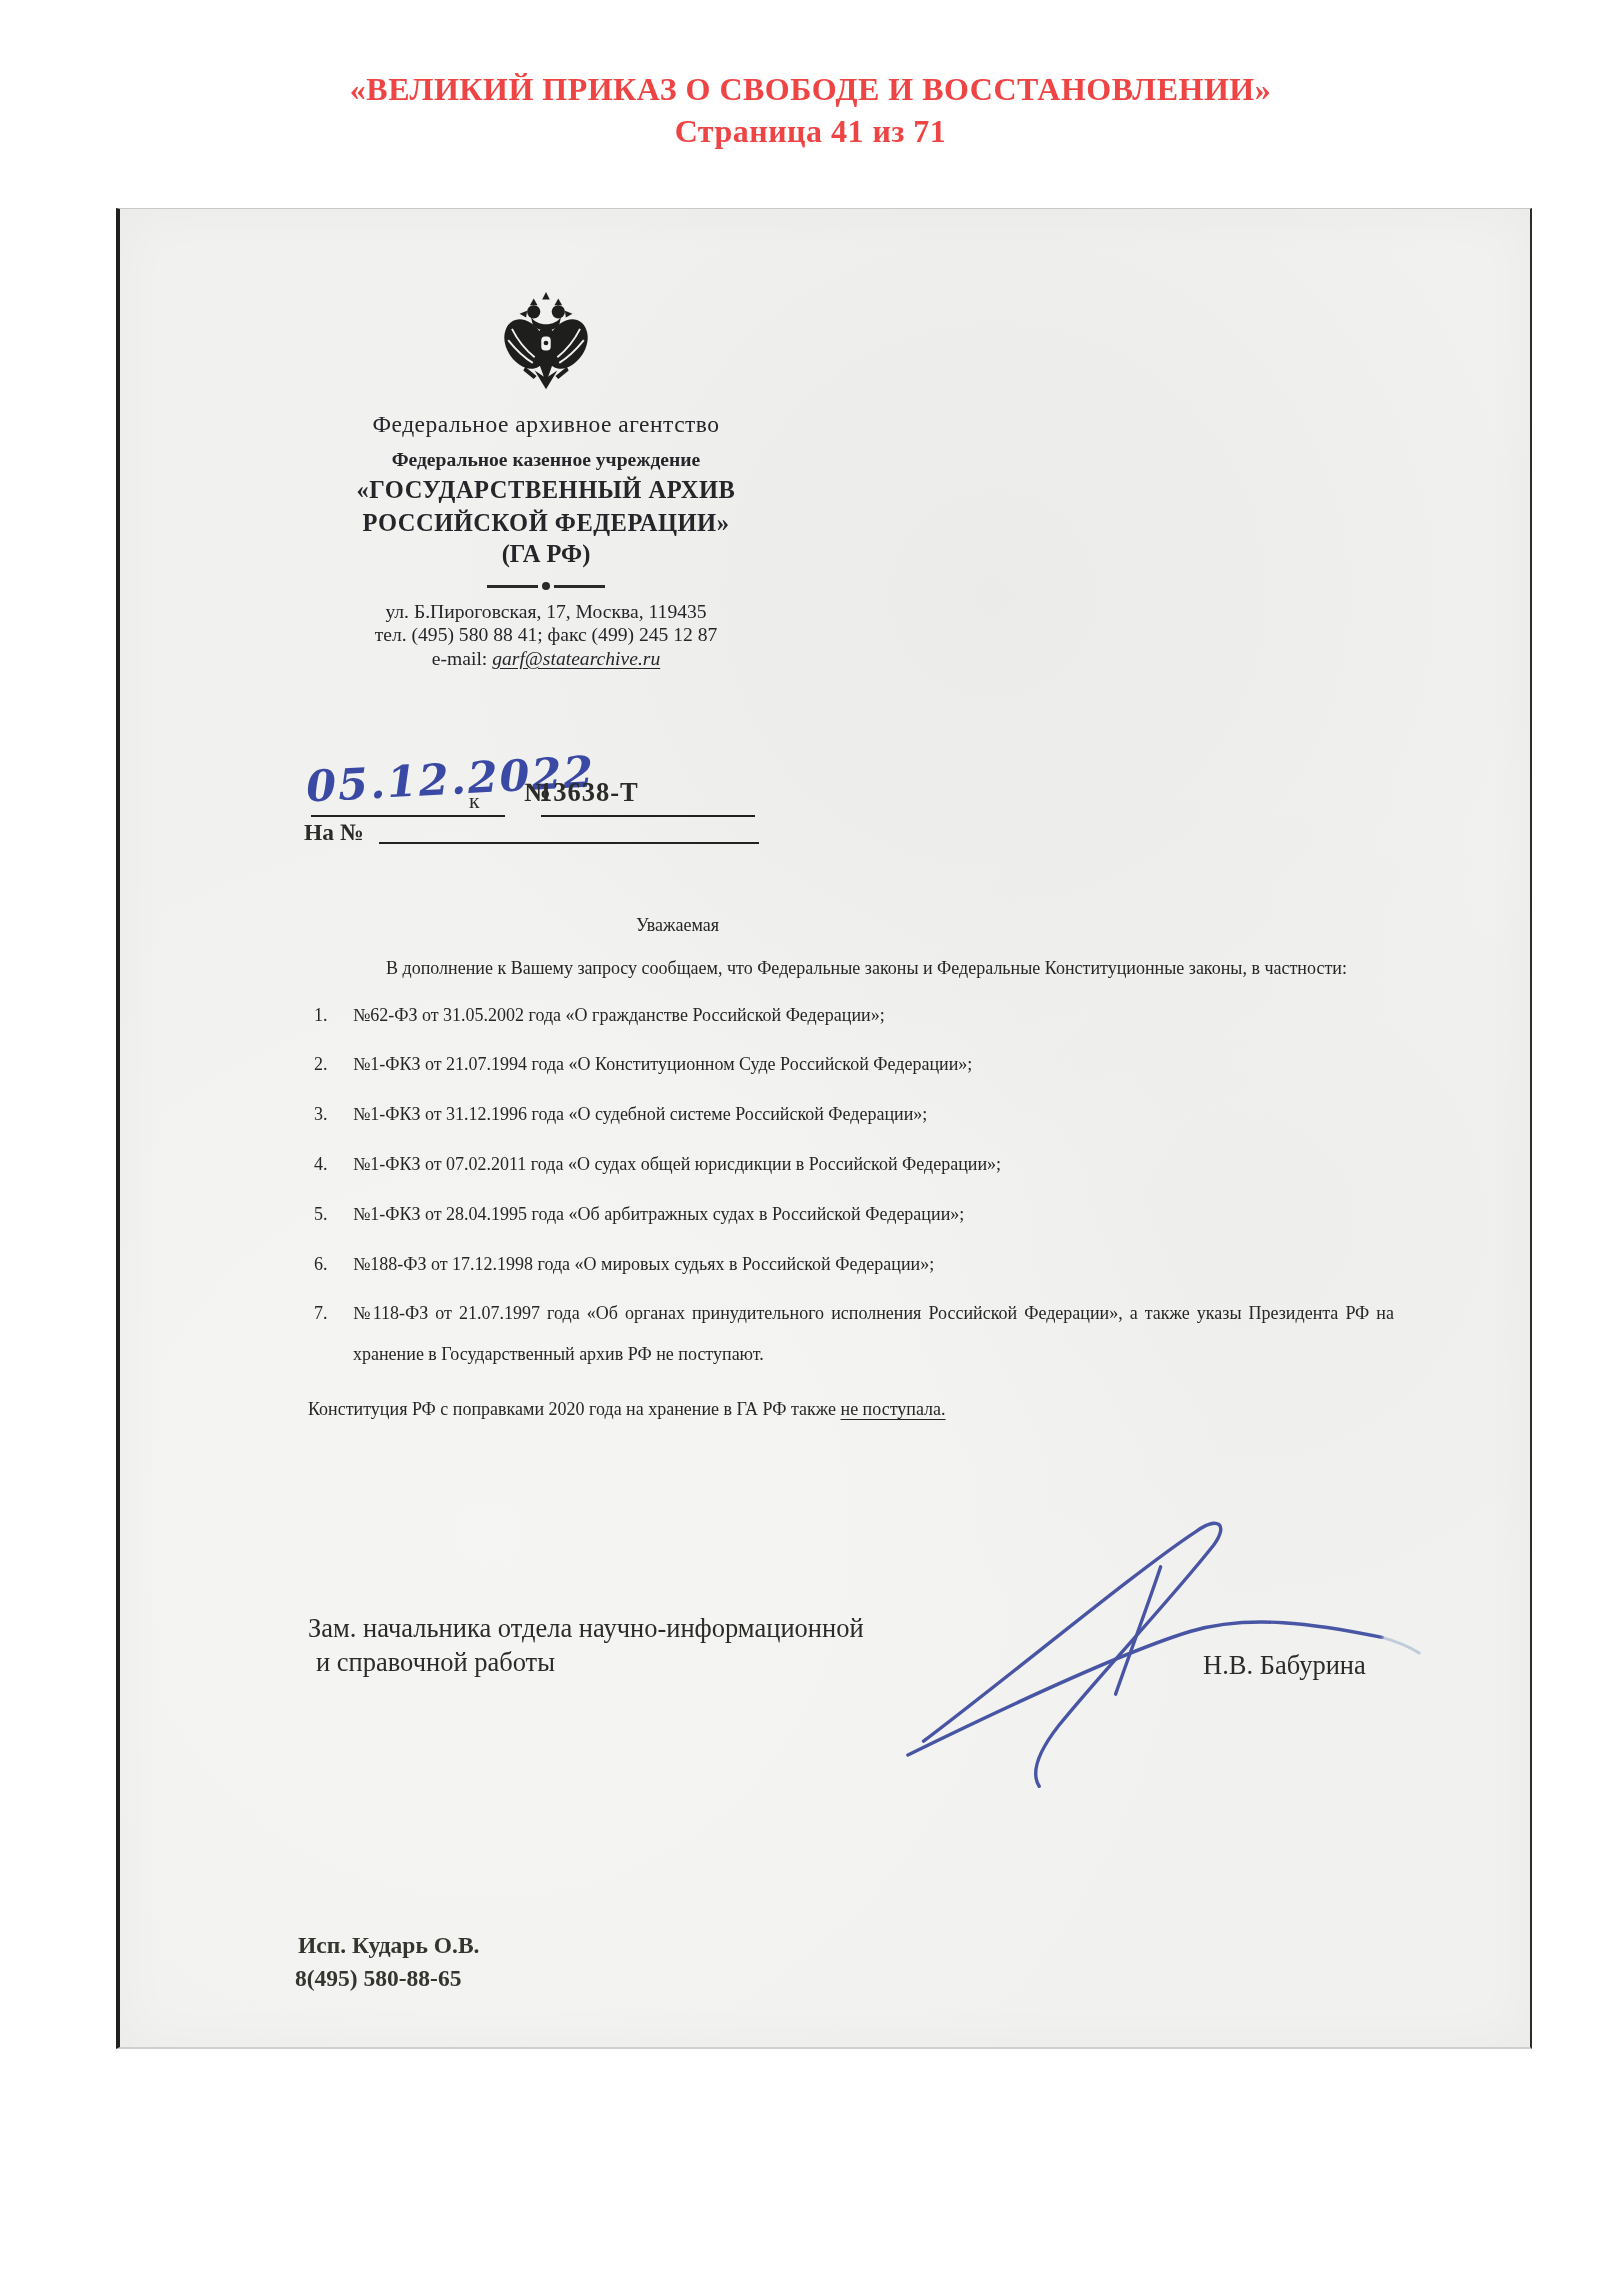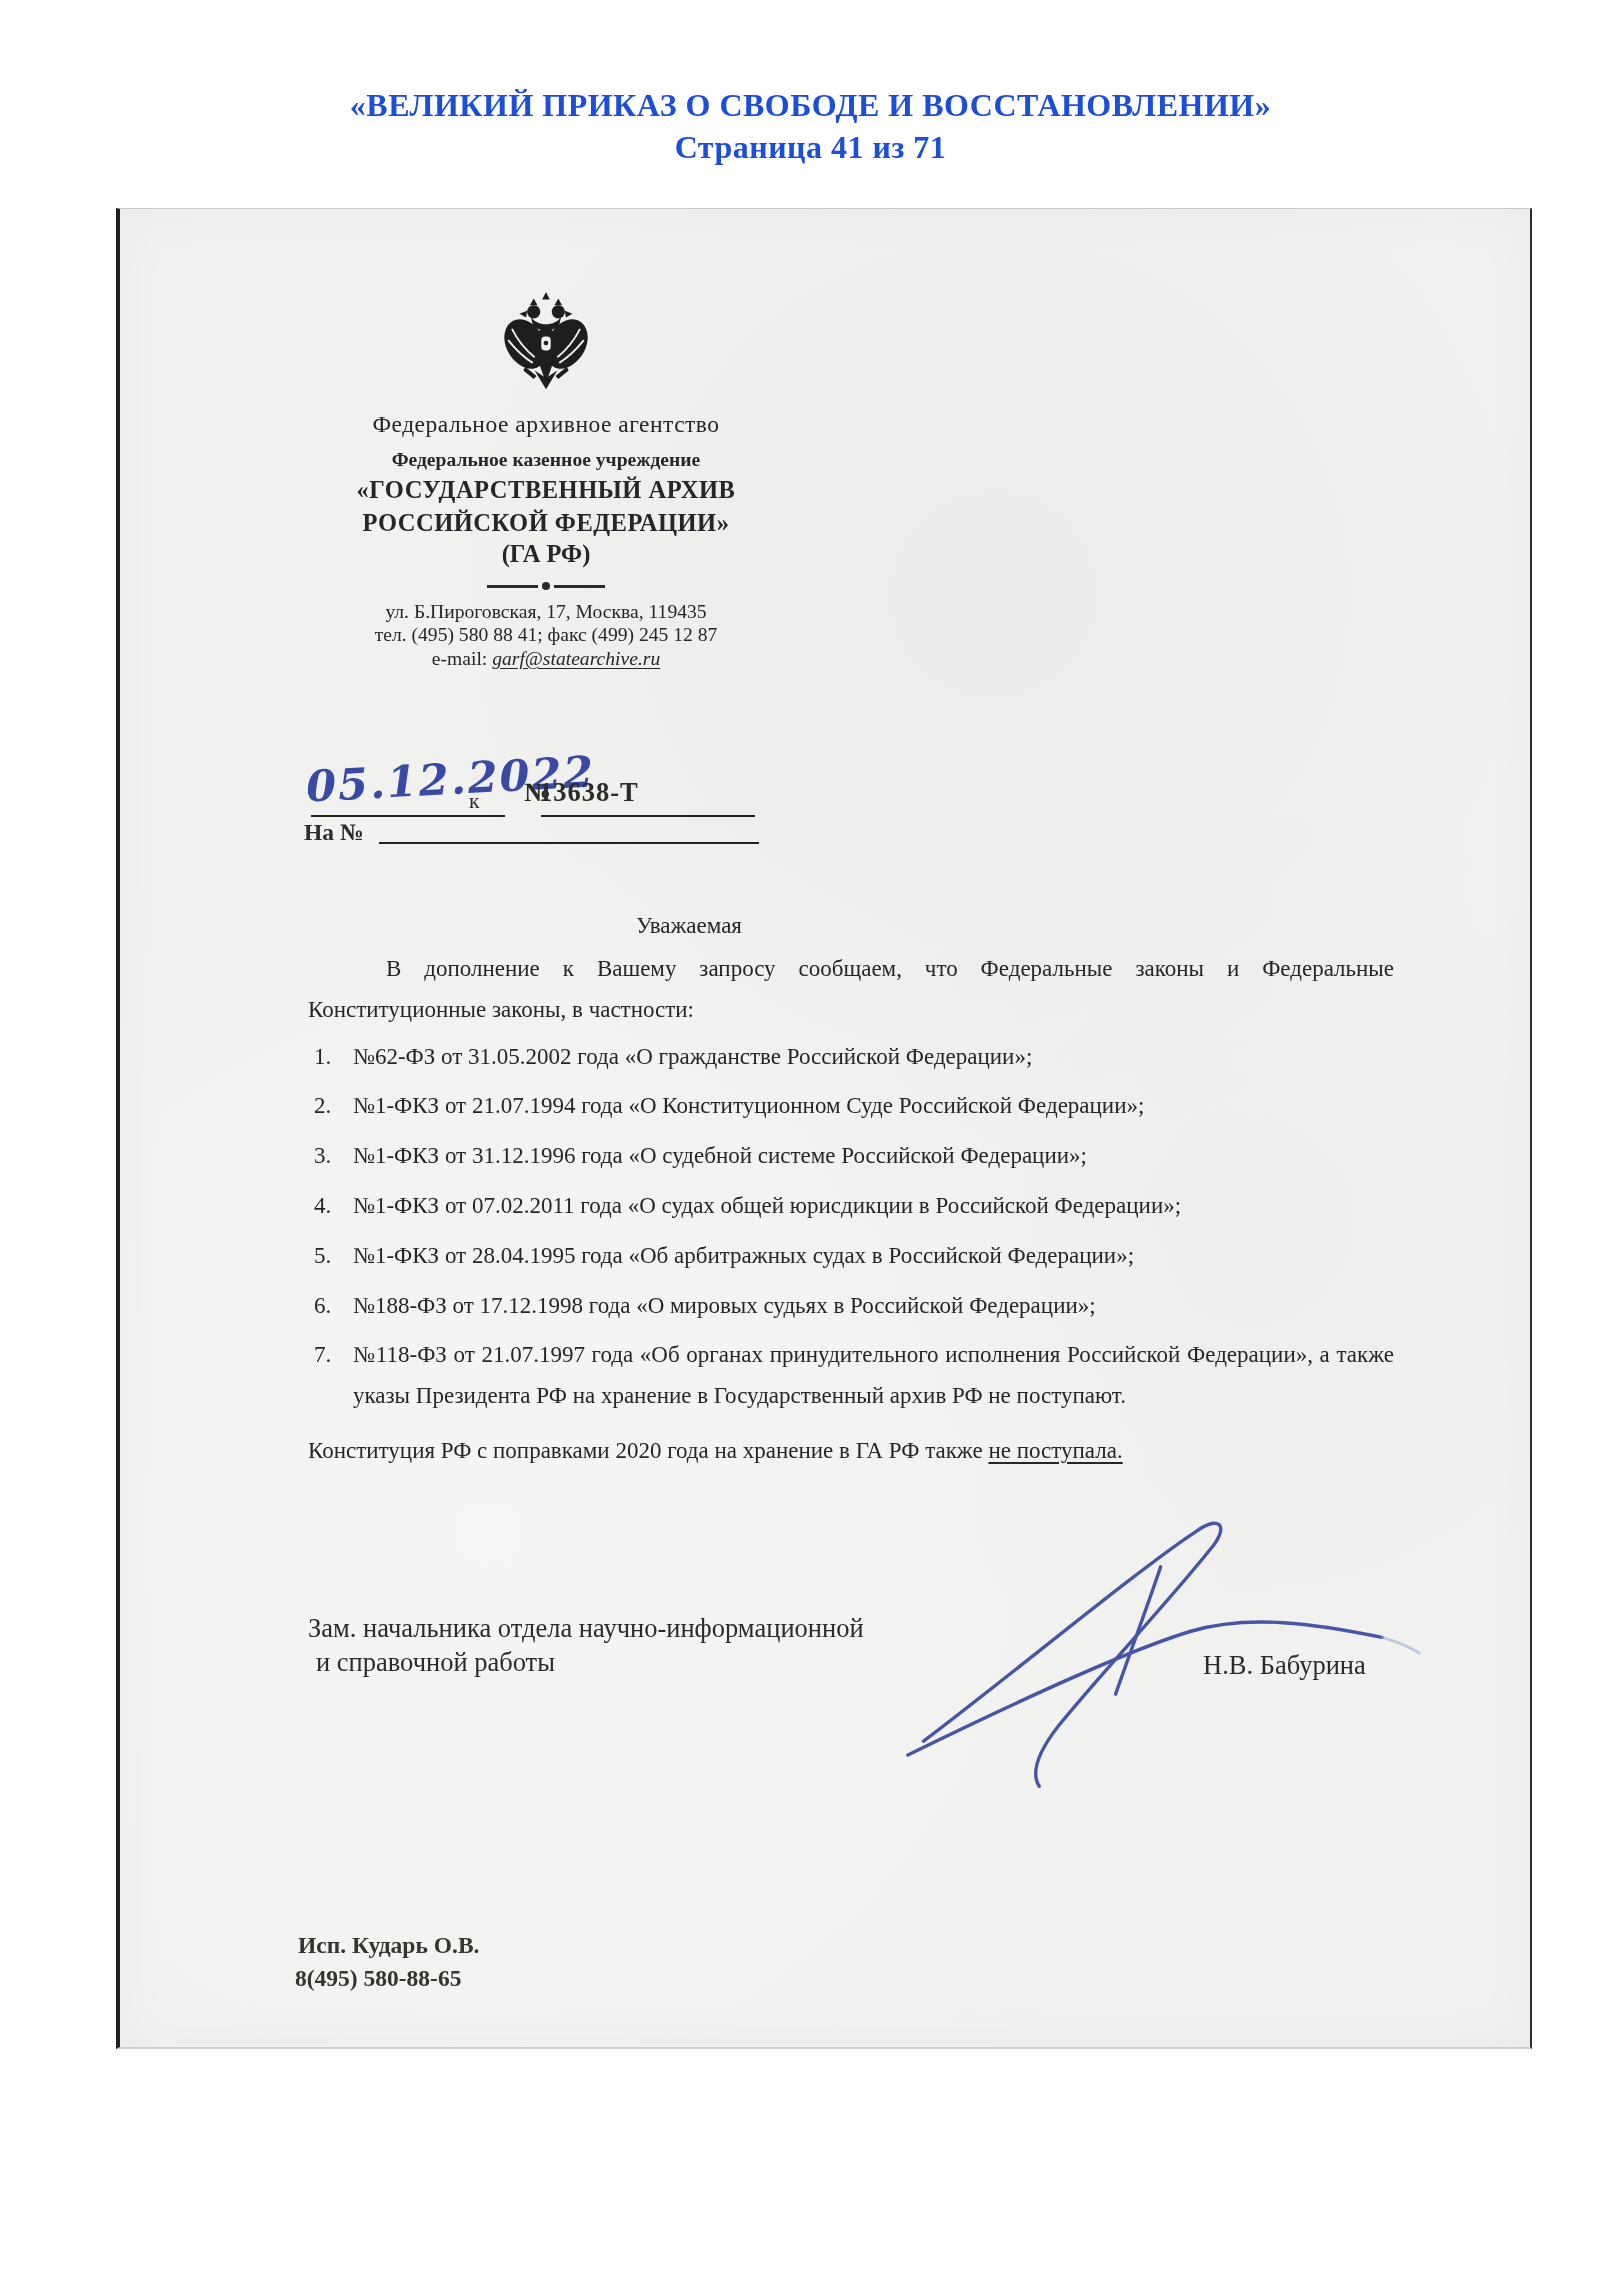--- a/index.html
+++ b/index.html
@@ -4,22 +4,22 @@
 <style>
   * { margin:0; padding:0; box-sizing:border-box; }
   html,body { background:#ffffff; }
   body {
     width:1621px; height:2293px; position:relative; overflow:hidden;
     font-family:"Liberation Serif", serif; color:#2b2b28;
   }
 
   
   .red-header {
-    position:absolute; top:84px; left:0; width:100%;
-    text-align:center; color:#1d4ed8; font-weight:bold;
+    position:absolute; top:68px; left:0; width:100%;
+    text-align:center; color:#ef4444; font-weight:bold;
     font-size:32px; line-height:42px; letter-spacing:0.5px;
   }
 
   
   .scan {
     position:absolute; left:116px; top:208px; width:1416px; height:1841px;
     background-color:#f1f1ef;
     background-image:
       radial-gradient(circle at 62% 21%, #ebebe9 0%, rgba(235,235,233,0) 34%),
       radial-gradient(circle at 26% 72%, #f5f5f3 0%, rgba(245,245,243,0) 45%),
@@ -55,21 +55,21 @@
   .ref-line-1 { left:191px; top:606px; width:194px; border-bottom:2.9px solid #222220; }
   .ref-no     { left:404px; top:568px; font-size:26.5px; font-weight:600; }
   .ref-number { left:419px; top:568px; font-size:26.5px; font-weight:600; letter-spacing:1px; }
   .ref-line-2 { left:421px; top:606px; width:214px; border-bottom:2.9px solid #222220; }
   .ref-na     { left:184px; top:610px; font-size:23.5px; font-weight:600; }
   .ref-line-3 { left:259px; top:633px; width:380px; border-bottom:2.9px solid #222220; }
 
   
   .body-text {
     left:188px; top:686px; width:1086px;
-    font-size:23px; line-height:41px; color:#262624;
+    font-size:18px; line-height:41px; color:#262624;
   }
   .salutation { margin:9.8px 0 2px 328px; }
   .intro { text-align:justify; text-indent:78px; }
   .law-list { list-style:none; margin-top:5.9px; }
   .law-list li { position:relative; padding-left:45px; text-align:justify; margin-bottom:8.8px; }
   .law-list .num { position:absolute; left:5.9px; }
   .constitution { margin-top:13.7px; }
   .constitution u { text-decoration:underline; text-underline-offset:3.9px; }
 
   

